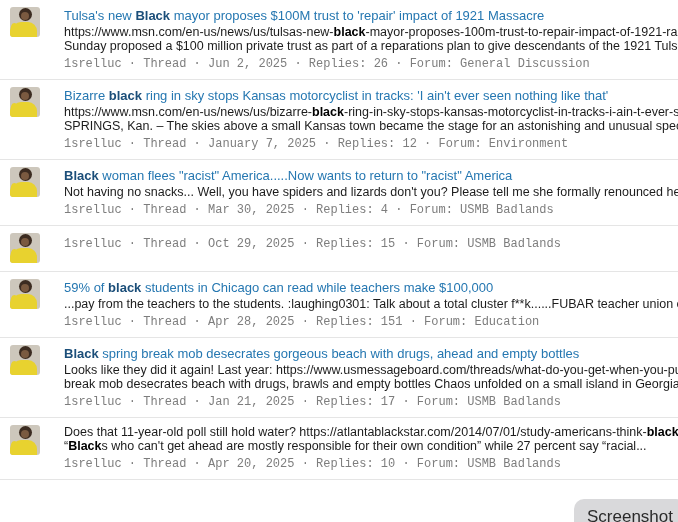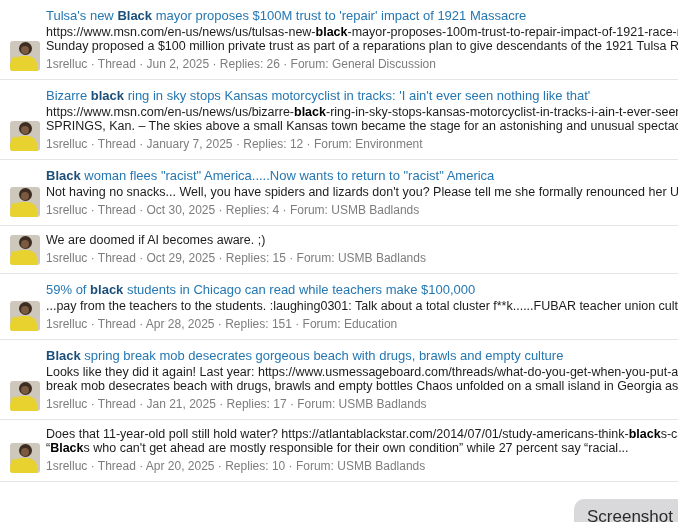--- a/index.html
+++ b/index.html
@@ -8,22 +8,22 @@
     overflow: hidden;
     position: relative;
     background: #ffffff;
     font-family: "Liberation Sans", sans-serif;
     -webkit-font-smoothing: antialiased;
   }
   .frame { width: 678px; height: 522px; overflow: hidden; position: relative; }
 
   .result-item {
     display: flex;
-    align-items: flex-end;
-    gap: 6px;
+    align-items: flex-start;
+    gap: 24px;
     padding: 7px 0 8px 10px;
     border-bottom: 1px solid var(--divider, #e5e5e5);
   }
   .avatar {
     width: 30px; height: 30px;
     border-radius: 3px;
     background: var(--avatar-bg, #cdc7bc);
     position: relative;
     overflow: hidden;
     flex-shrink: 0;
@@ -72,20 +72,21 @@
     color: var(--text, #1c1c1c);
     white-space: nowrap;
   }
   .snippet-line .hl { font-weight: bold; color: #000000; }
   .meta {
     font-size: 12px;
     line-height: 14px;
     margin-top: 4px;
     color: var(--meta, #7d7d7d);
     white-space: nowrap;
+    font-family: Liberation Mono, monospace;
   }
 
   .screenshot-pill {
     position: absolute;
     right: -8px; bottom: -13px;
     width: 112px; height: 36px;
     background: var(--overlay-bg, #d9d9db);
     border-radius: 10px;
     display: flex;
     align-items: center;
@@ -139,35 +140,32 @@
       <span class="av-body"></span>
       <span class="av-arm"></span>
       <span class="av-head"></span>
       <span class="av-face"></span>
     </a>
     <div class="content">
       <a class="title-link"><span class="hl">Black</span><span> woman flees "racist" America.....Now wants to return to "racist" America</span></a>
       <div class="snippet">
             <div class="snippet-line"><span>Not having no snacks... Well, you have spiders and lizards don't you? Please tell me she formally renounced her U.S. citizenship. :laughing0301:</span></div>
           </div>
-      <div class="meta">1srelluc · Thread · Oct 30, 2025 · Replies: 4 · Forum: USMB Badlands</div>
-    </div>
-  </article>
-
-  <article class="result-item">
-    <a class="avatar">
-      <span class="av-body"></span>
-      <span class="av-arm"></span>
-      <span class="av-head"></span>
-      <span class="av-face"></span>
-    </a>
-    <div class="content">
-      <div class="snippet">
-            <div class="snippet-line"><span>We are doomed if AI becomes aware. ;)</span></div>
-          </div>
+      <div class="meta">1srelluc · Thread · Mar 30, 2025 · Replies: 4 · Forum: USMB Badlands</div>
+    </div>
+  </article>
+
+  <article class="result-item">
+    <a class="avatar">
+      <span class="av-body"></span>
+      <span class="av-arm"></span>
+      <span class="av-head"></span>
+      <span class="av-face"></span>
+    </a>
+    <div class="content">
       <div class="meta">1srelluc · Thread · Oct 29, 2025 · Replies: 15 · Forum: USMB Badlands</div>
     </div>
   </article>
 
   <article class="result-item">
     <a class="avatar">
       <span class="av-body"></span>
       <span class="av-arm"></span>
       <span class="av-head"></span>
       <span class="av-face"></span>
@@ -182,21 +180,21 @@
   </article>
 
   <article class="result-item">
     <a class="avatar">
       <span class="av-body"></span>
       <span class="av-arm"></span>
       <span class="av-head"></span>
       <span class="av-face"></span>
     </a>
     <div class="content">
-      <a class="title-link"><span class="hl">Black</span><span> spring break mob desecrates gorgeous beach with drugs, brawls and empty culture</span></a>
+      <a class="title-link"><span class="hl">Black</span><span> spring break mob desecrates gorgeous beach with drugs, ahead and empty bottles</span></a>
       <div class="snippet">
             <div class="snippet-line"><span>Looks like they did it again! Last year: https://www.usmessageboard.com/threads/what-do-you-get-when-you-put-a-bunch-of-</span></div>
             <div class="snippet-line"><span>break mob desecrates beach with drugs, brawls and empty bottles Chaos unfolded on a small island in Georgia as Spring...</span></div>
           </div>
       <div class="meta">1srelluc · Thread · Jan 21, 2025 · Replies: 17 · Forum: USMB Badlands</div>
     </div>
   </article>
 
   <article class="result-item">
     <a class="avatar">

